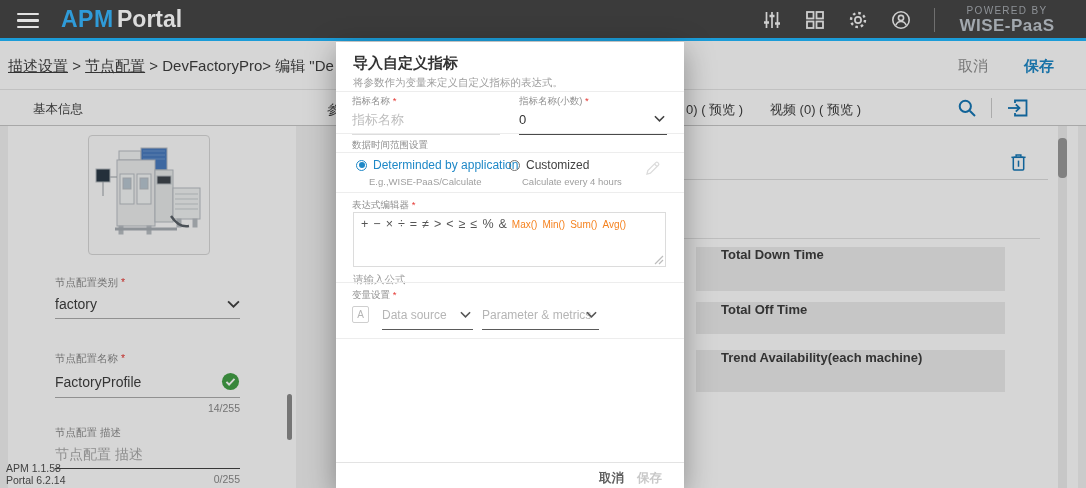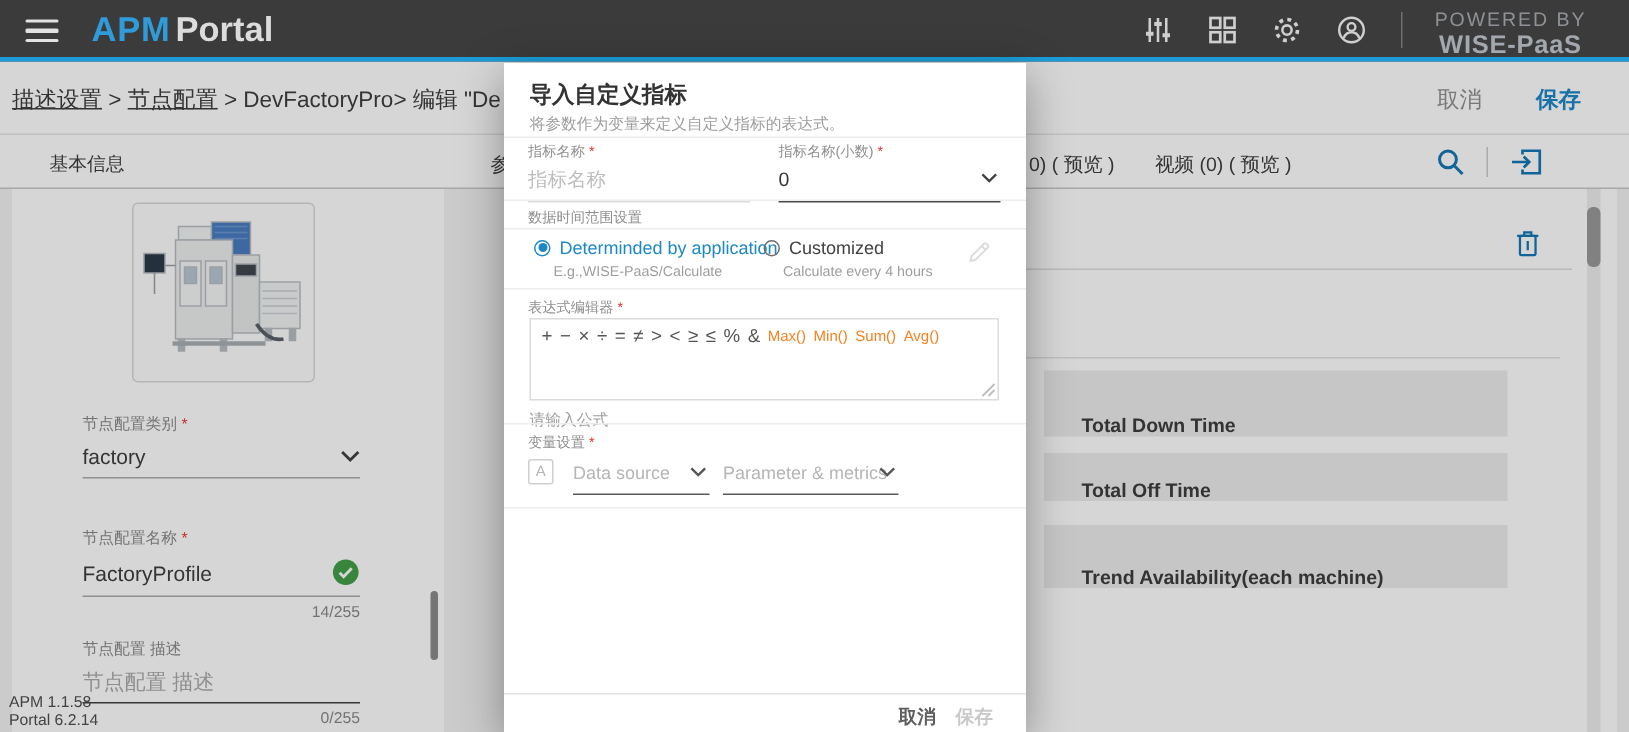--- a/index.html
+++ b/index.html
@@ -9,21 +9,21 @@
   
   #topbar{position:absolute;left:0;top:0;width:1086px;height:41px;background:#3b3b3b;border-bottom:3px solid #1b9cd8;z-index:30}
   #hamburger{position:absolute;left:17px;top:13px;width:22px;height:16px;cursor:pointer}
   #hamburger i{display:block;height:2.3px;background:#e2e2e2;margin-bottom:4px;border-radius:1px}
   #brand-apm{position:absolute;left:61px;top:6px;font-size:23px;font-weight:bold;letter-spacing:.5px;color:#2f9bd8}
   #brand-portal{position:absolute;left:117px;top:6px;font-size:23px;font-weight:bold;color:#dcdcdc}
   .tb-icon{position:absolute;top:10px;width:20px;height:20px;cursor:pointer;color:#cfcfcf}
   #icon-sliders{left:762px}#icon-grid{left:805px}#icon-gear{left:848px}#icon-account{left:891px}
   #tb-divider{position:absolute;left:934px;top:8px;width:1px;height:24px;background:#6f6f6f}
   #powered{position:absolute;left:956px;top:5px;width:102px;text-align:center}
-  #powered-l1{font-size:13px;letter-spacing:1.3px;color:#8e9297}
+  #powered-l1{font-size:10px;letter-spacing:1.3px;color:#8e9297}
   #powered-l2{font-size:17px;font-weight:bold;color:#a2a8ae;letter-spacing:.5px}
 
   
   #crumbbar{position:absolute;left:0;top:41px;width:1086px;height:49px;background:#fff;border-bottom:1px solid #e6e6e6}
   #breadcrumb{position:absolute;left:8px;top:16px;font-size:15px;color:#3f3f3f;white-space:nowrap}
   .crumb-link{text-decoration:underline;cursor:pointer}
   #crumb-cancel{position:absolute;left:958px;top:16px;font-size:15px;color:#8f8f8f;cursor:pointer}
   #crumb-save{position:absolute;left:1024px;top:16px;font-size:15px;color:#1e88c7;cursor:pointer;font-weight:bold}
 
   
@@ -52,21 +52,21 @@
   #lp-desc .lp-valuerow{border-bottom:1px solid #424242}
   #lp-desc-input{width:100%;border:0;outline:none;background:transparent;font-size:14px;color:#3f3f3f;font-family:inherit}
   #lp-desc-input::placeholder{color:#ababab}
   #lp-scroll{position:absolute;left:279px;top:268px;width:5px;height:46px;background:#8c8c8c;border-radius:3px}
 
   
   #right-panel{position:absolute;left:450px;top:126px;width:628px;height:362px;background:#fff}
   #rp-header{position:absolute;left:0;top:0;width:598px;height:54px;border-bottom:1px solid #dedede}
   #rp-trash{position:absolute;left:560px;top:27px;width:17px;height:19px;cursor:pointer}
   #rp-divider2{position:absolute;left:0;top:112px;width:590px;height:1px;background:#e3e3e3}
-  .rp-card{position:absolute;left:246px;width:309px;background:#ececec;display:flex;align-items:flex-end;padding-left:25px;font-size:13px;font-weight:bold;color:#3d3d3d;cursor:pointer}
+  .rp-card{position:absolute;left:246px;width:309px;background:#ececec;display:flex;align-items:flex-start;padding-left:25px;font-size:13px;font-weight:bold;color:#3d3d3d;cursor:pointer}
   #rp-card1{top:121px;height:44px}
   #rp-card2{top:176px;height:32px}
   #rp-card3{top:224px;height:42px}
   #rp-scroll-track{position:absolute;left:608px;top:0;width:9px;height:362px;background:#ededed}
   #rp-scroll-thumb{position:absolute;left:608px;top:12px;width:9px;height:40px;background:#9a9a9a;border-radius:4px}
 
   #versions{position:absolute;left:6px;top:462px;font-size:10.5px;line-height:12px;color:#4f4f4f;z-index:4}
 
   
   #overlay{position:absolute;left:0;top:41px;width:1086px;height:447px;background:rgba(0,0,0,.16);z-index:20}

